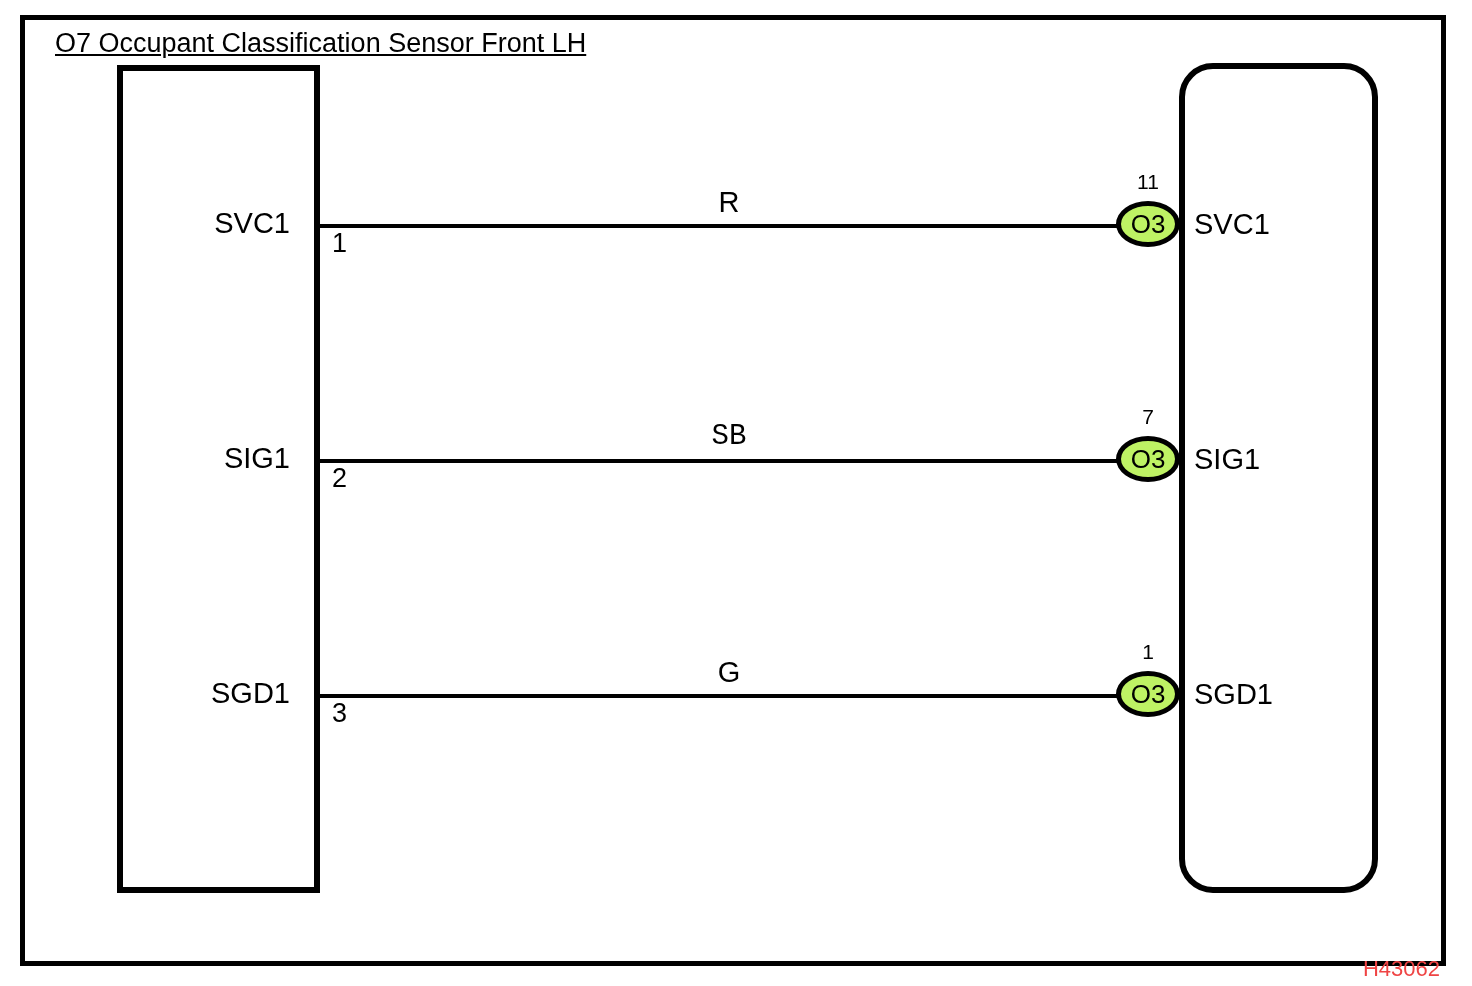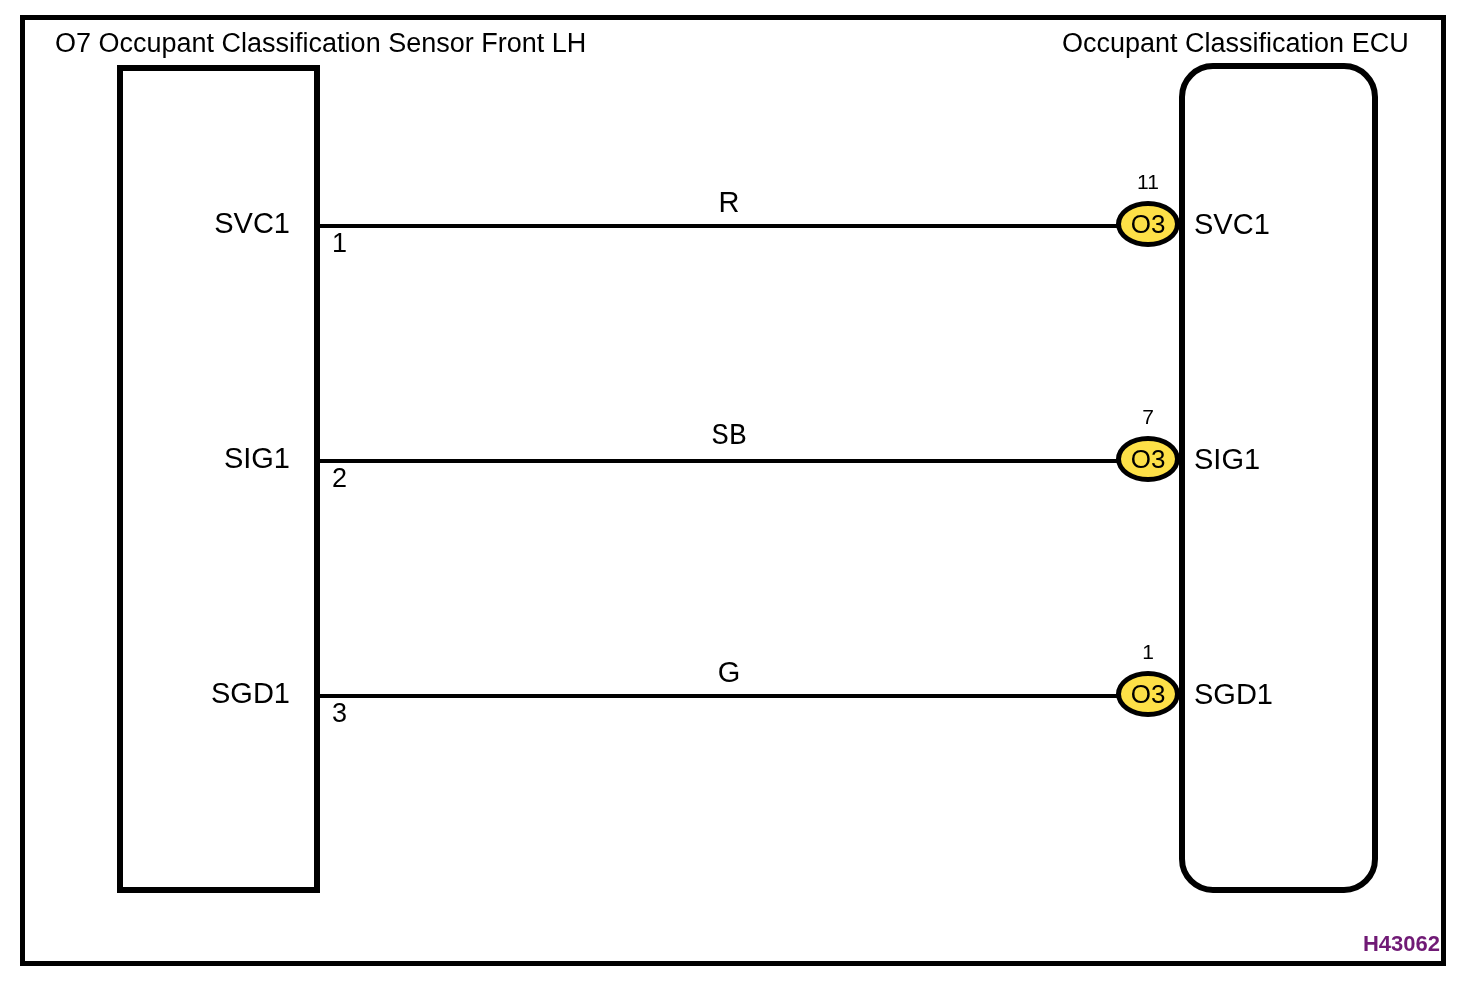--- a/index.html
+++ b/index.html
@@ -29,20 +29,21 @@
     border: 5px solid #000000;
     box-sizing: border-box;
   }
   
   .title {
     position: absolute;
     font-size: 27px;
     line-height: 30px;
     white-space: nowrap;
     color: #000000;
+    text-decoration: underline;
   }
   .title-left  { left: 55px;  top: 28px; }
   .title-right { left: 1062px; top: 28px; }
 
   
   .box-left {
     position: absolute;
     left: 117px;
     top: 65px;
     width: 203px;
@@ -108,59 +109,57 @@
     text-align: center;
     white-space: nowrap;
     color: #000000;
   }
   .oval {
     position: absolute;
     width: 64px;
     height: 46px;
     border: 5px solid #000000;
     border-radius: 32px / 23px;
-    background: #fde047;
+    background: #bef264;
     box-sizing: border-box;
     display: flex;
     align-items: center;
     justify-content: center;
     font-size: 26px;
     line-height: 26px;
     color: #000000;
   }
   .ecu-term-label {
     position: absolute;
     font-size: 29px;
     line-height: 32px;
     white-space: nowrap;
     color: #000000;
   }
 
   
   .fig-code {
     position: absolute;
     right: 32px;
-    bottom: 30px;
+    bottom: 5px;
     font-size: 22px;
     line-height: 24px;
     white-space: nowrap;
-    color: #701a75;
-    font-weight: bold;
+    color: #ef4444;
   }
 </style>
 </head>
 <body>
 
 <div id="canvas">
 
   <div class="frame"></div>
 
   <div class="title title-left">O7 Occupant Classification Sensor Front LH</div>
 
-  <div class="title title-right">Occupant Classification ECU</div>
 
   <div class="box-left"></div>
   <div class="box-right"></div>
 
   <div class="wire" style="top:224px;"></div>
   <div class="left-term-label" style="left:60px; top:207px; width:230px;">SVC1</div>
   <div class="left-pin" style="left:332px; top:228px;">1</div>
   <div class="wire-color" style="left:654px; top:186px; width:150px;">R</div>
   <div class="ecu-pin" style="left:1116px; top:167px; width:64px;">11</div>
   <div class="oval" style="left:1116px; top:201px;">

